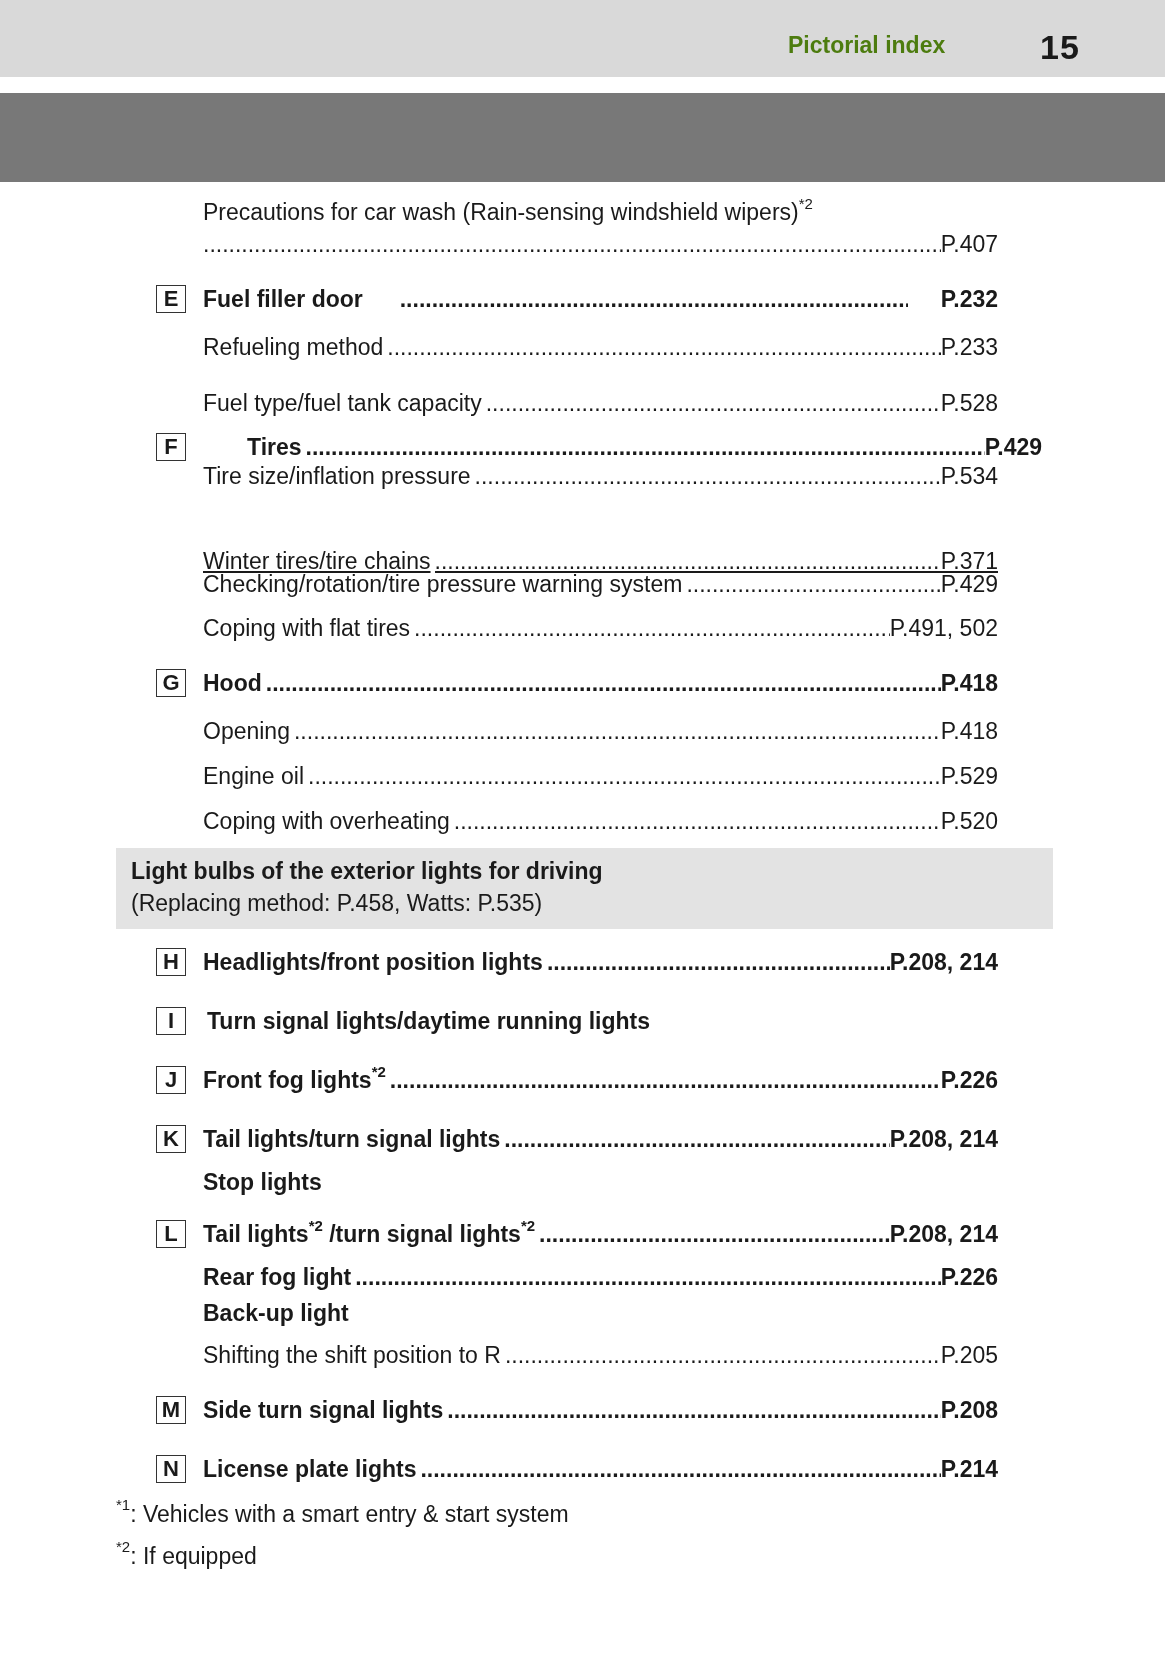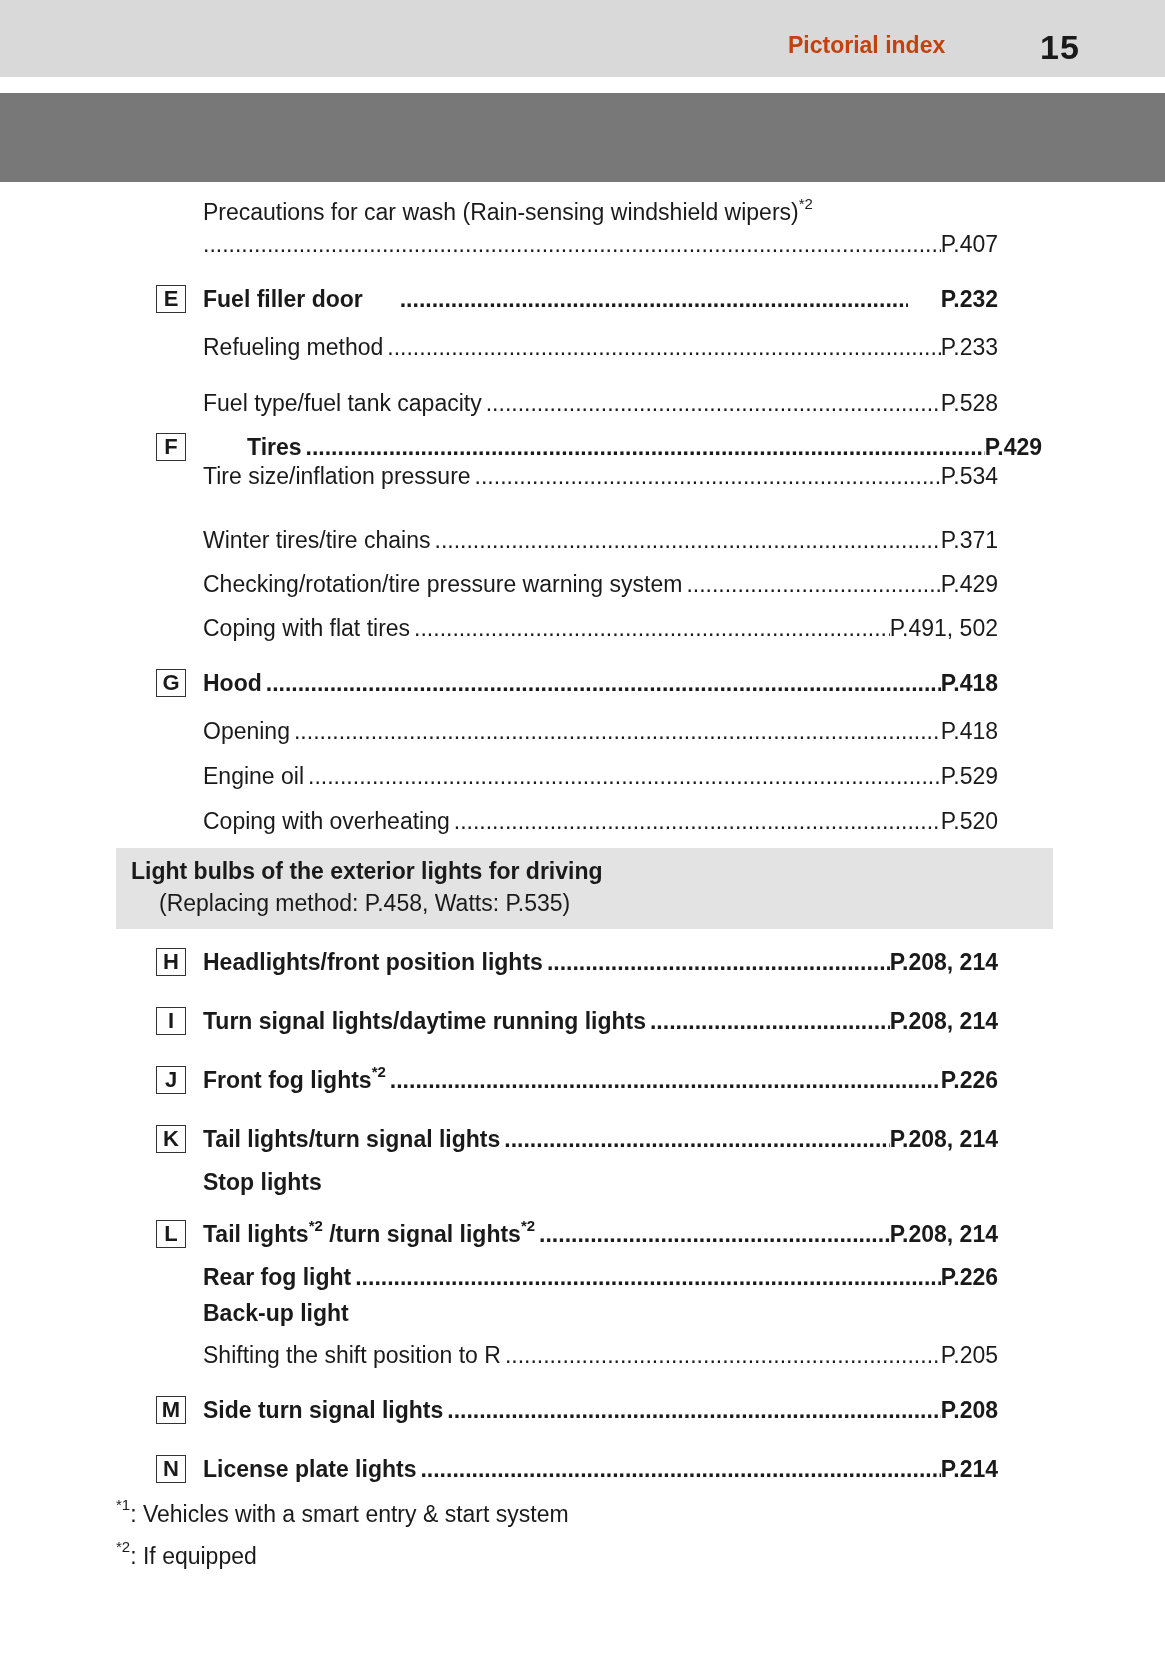--- a/index.html
+++ b/index.html
@@ -7,21 +7,21 @@
     width: 1165px; height: 1653px; position: relative; overflow: hidden;
     background: #ffffff; color: #1a1a1a;
     font-family: "Liberation Sans", sans-serif;
   }
   .header {
     position: absolute; left: 0; top: 0; width: 1165px; height: 77px;
     background: #d9d9d9;
   }
   .header-title {
     position: absolute; left: 788px; top: 31px; font-size: 23px; font-weight: bold;
-    color: #c2410c; line-height: 28px;
+    color: #4d7c0f; line-height: 28px;
   }
   .page-num {
     position: absolute; left: 1040px; top: 28px; font-size: 34px; font-weight: bold;
     color: #1a1a1a; line-height: 38px; letter-spacing: 1px;
   }
   .band {
     position: absolute; left: 0; top: 93px; width: 1165px; height: 89px;
     background: #787878;
   }
   .row {
@@ -51,21 +51,21 @@
     background: #fff;
   }
   .section-box {
     position: absolute; left: 116px; top: 848px; width: 937px; height: 81px;
     background: #e3e3e3;
   }
   .section-title {
     position: absolute; left: 15px; top: 8px; font-size: 23px; font-weight: bold; line-height: 30px;
   }
   .section-sub {
-    position: absolute; left: 15px; top: 40px; font-size: 23px; line-height: 30px; margin-left: 28px;
+    position: absolute; left: 15px; top: 40px; font-size: 23px; line-height: 30px;
   }
   .footnote {
     position: absolute; left: 116px; font-size: 23px; line-height: 30px; white-space: nowrap;
   }
   .footnote sup { font-size: 15px; position: relative; top: -3px; line-height: 0; }
 </style>
 </head>
 <body>
 
 <div class="header">
@@ -104,21 +104,21 @@
 <div class="row bold" style="top:432px;margin-left:44px;">
   <span class="label">Tires</span>
   <span class="dots"></span>
   <span class="page">P.429</span>
 </div>
 <div class="row" style="top:461px;">
   <span class="label">Tire size/inflation pressure</span>
   <span class="dots"></span>
   <span class="page">P.534</span>
 </div>
-<div class="row" style="top:525px;">
+<div class="row" style="top:546px;text-decoration:underline;">
   <span class="label">Winter tires/tire chains</span>
   <span class="dots"></span>
   <span class="page">P.371</span>
 </div>
 <div class="row" style="top:569px;">
   <span class="label">Checking/rotation/tire pressure warning system</span>
   <span class="dots"></span>
   <span class="page">P.429</span>
 </div>
 <div class="row" style="top:613px;">
@@ -155,21 +155,21 @@
 </div>
 
 <div class="letter-box" style="top:948px;">H</div>
 <div class="row bold" style="top:947px;">
   <span class="label">Headlights/front position lights</span>
   <span class="dots"></span>
   <span class="page">P.208, 214</span>
 </div>
 
 <div class="letter-box" style="top:1007px;">I</div>
-<div class="row bold" style="top:1006px;">
+<div class="row bold" style="top:1006px;flex-direction:column;">
   <span class="label">Turn signal lights/daytime running lights</span>
   <span class="dots"></span>
   <span class="page">P.208, 214</span>
 </div>
 
 <div class="letter-box" style="top:1066px;">J</div>
 <div class="row bold" style="top:1065px;">
   <span class="label"><span>Front fog lights</span><sup>*2</sup></span>
   <span class="dots"></span>
   <span class="page">P.226</span>

